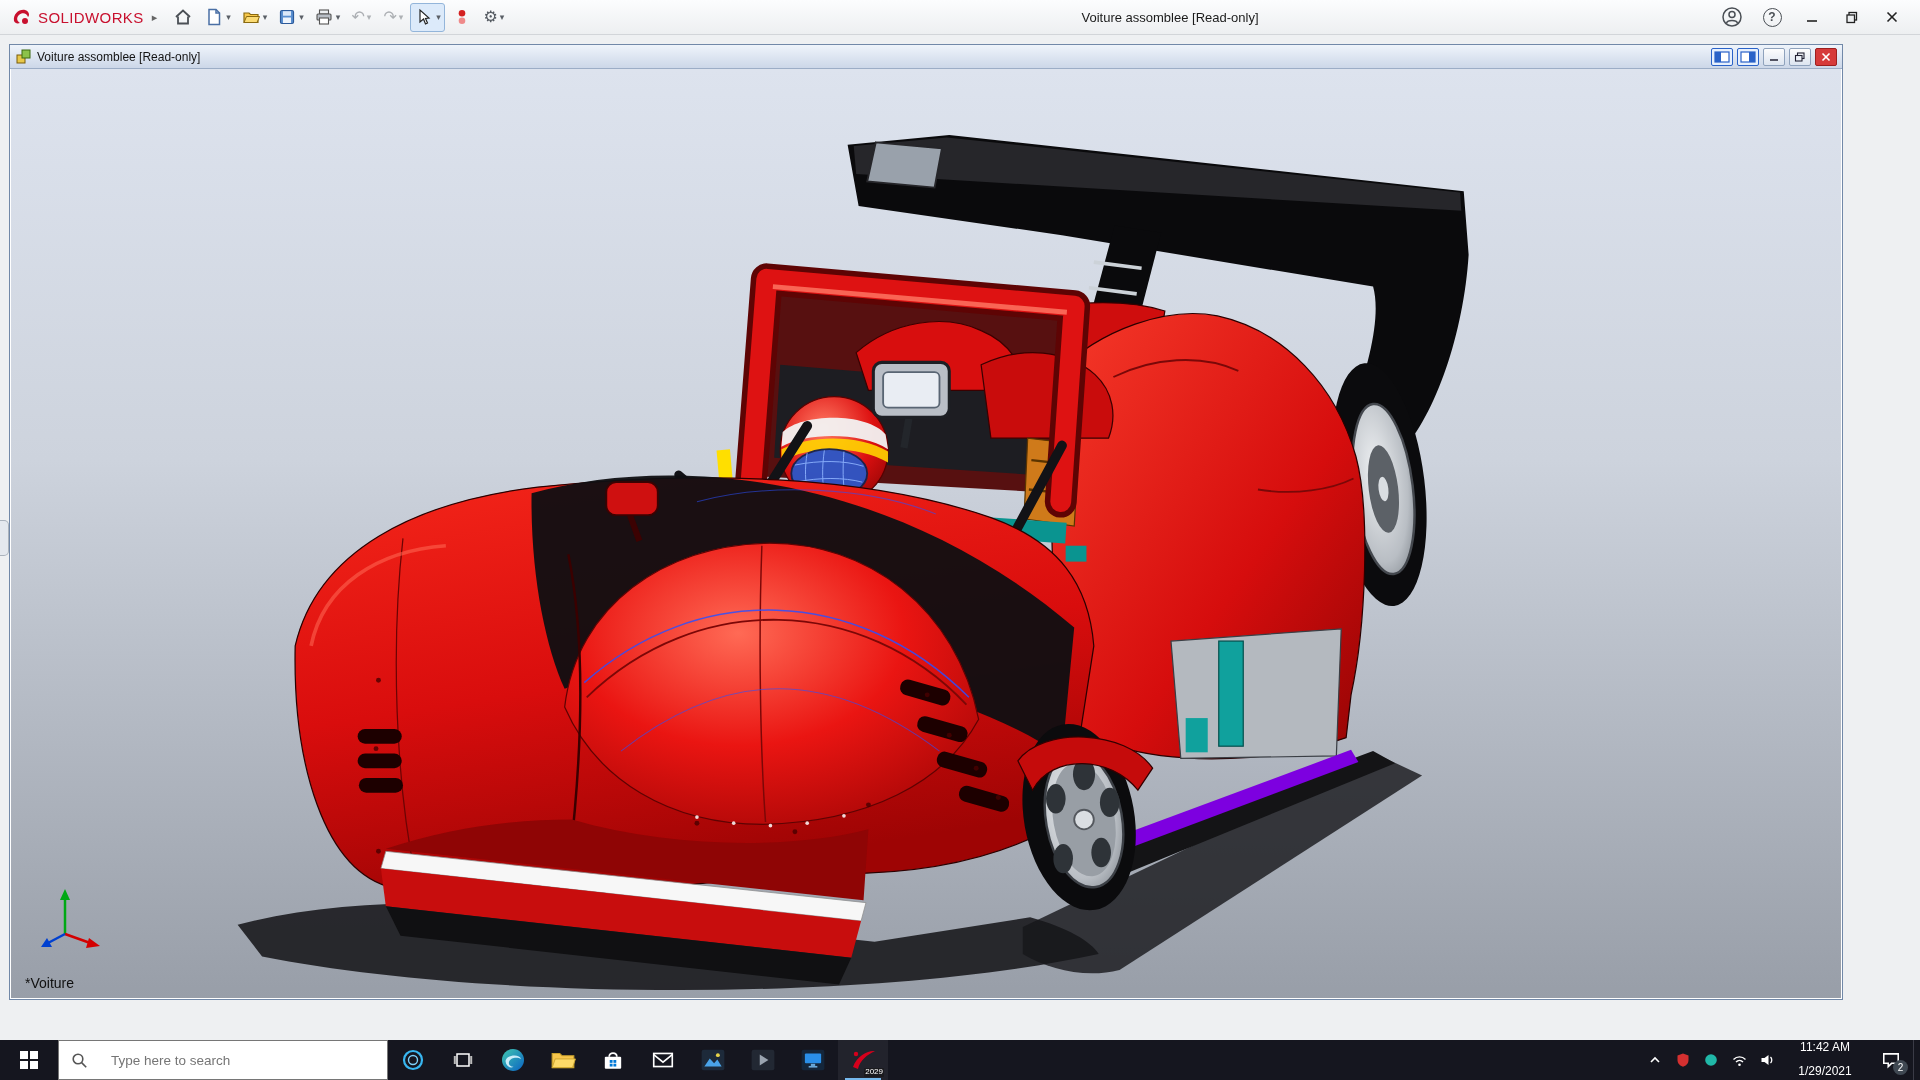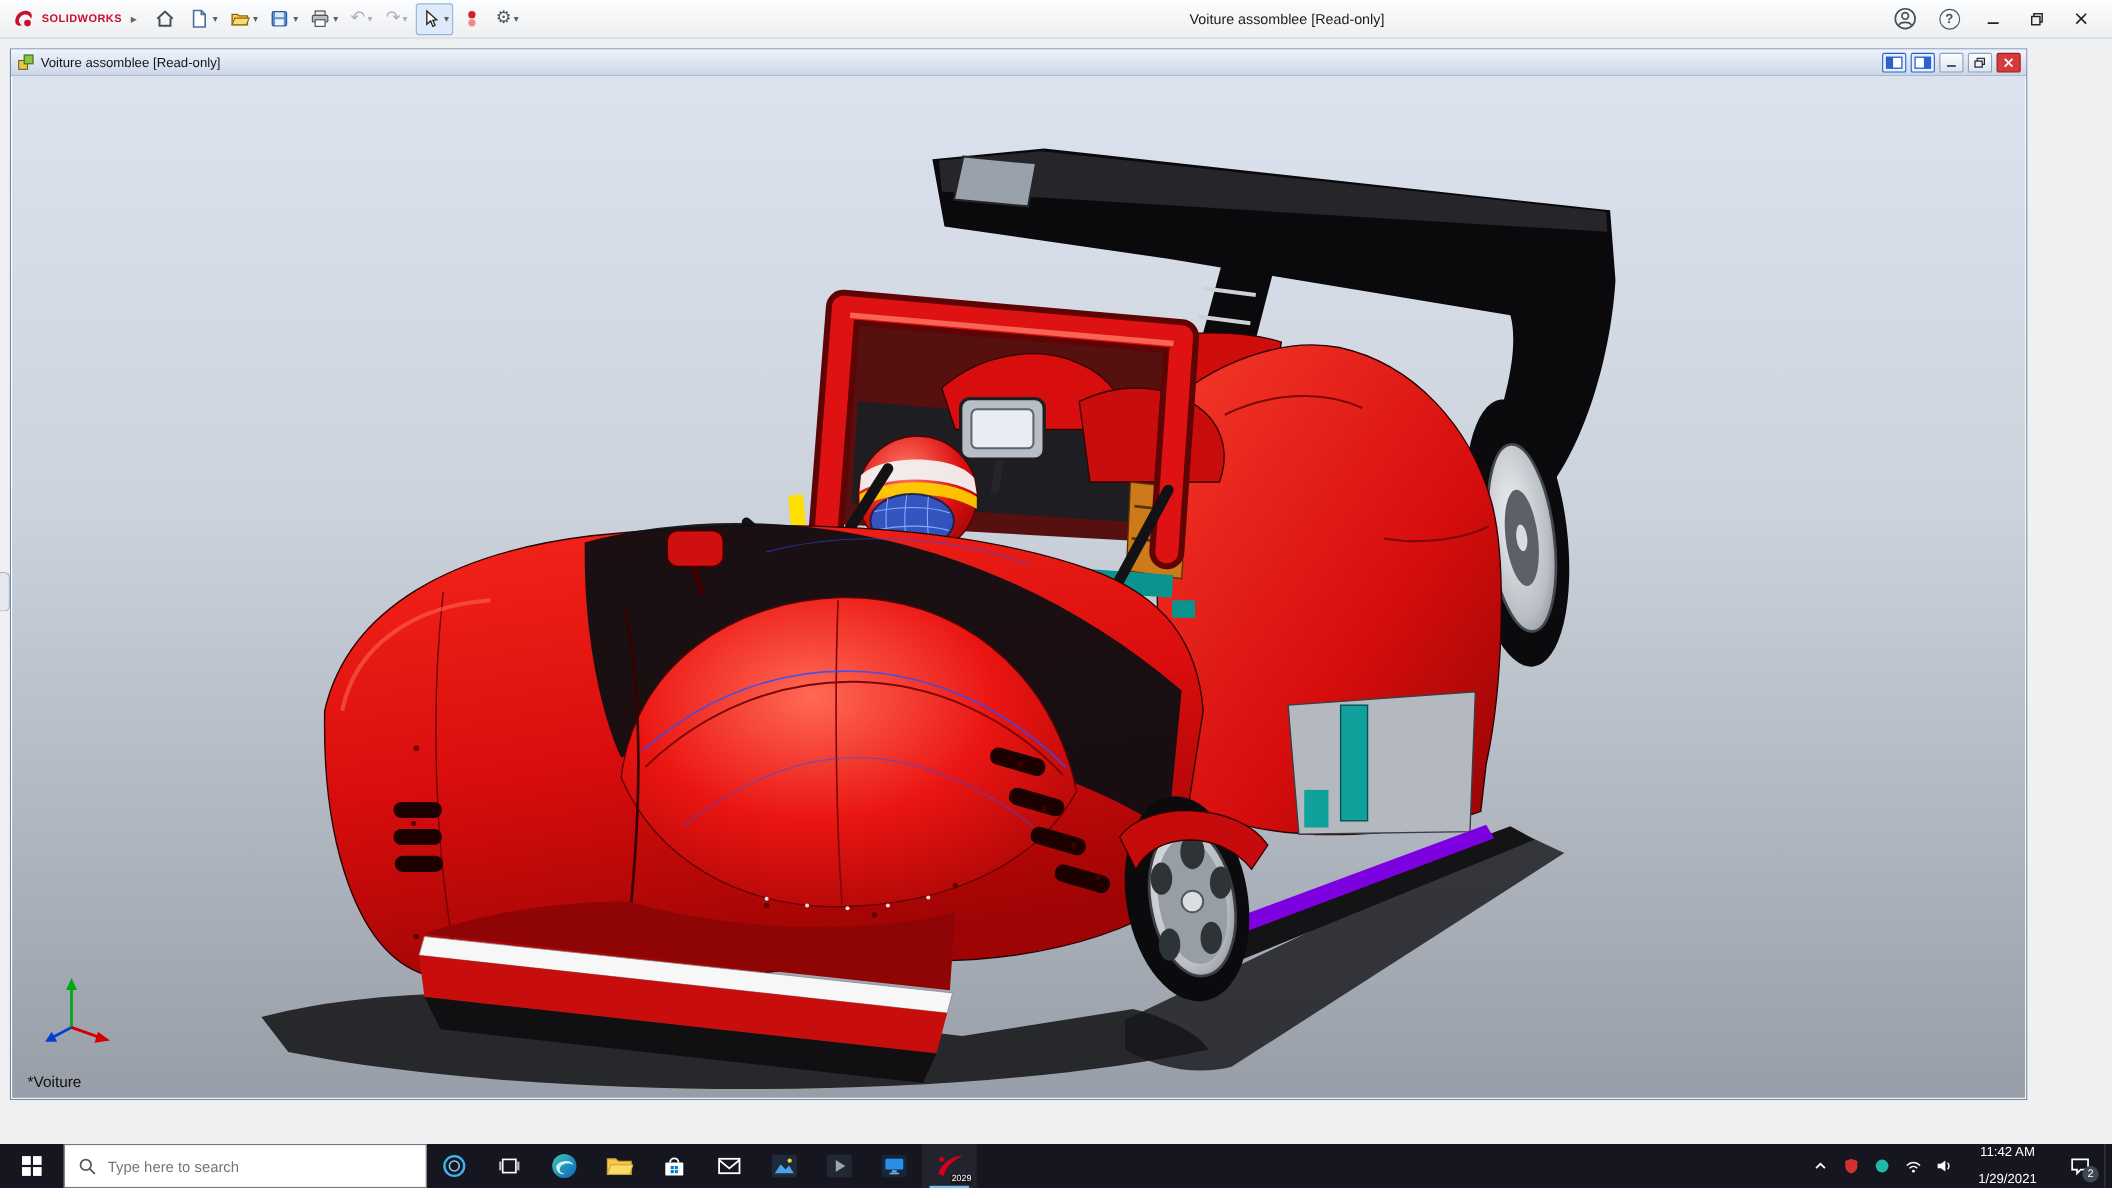--- a/index.html
+++ b/index.html
@@ -1,21 +1,21 @@
 <!DOCTYPE html>
 <html><head>
 <meta charset="utf-8">
 <style>
 *{margin:0;padding:0;box-sizing:border-box}
 html,body{width:1920px;height:1080px;overflow:hidden;background:#eef0f2;font-family:"Liberation Sans",sans-serif}
 
 
 .menubar{position:absolute;top:0;left:0;width:1920px;height:35px;background:linear-gradient(#fcfdfe,#edeff1);border-bottom:1px solid #d2d5d9;display:flex;align-items:center;padding:0 10px;z-index:30}
 .brand{display:flex;align-items:center;gap:6px;margin-right:6px}
-.brand-text{font-size:10px;font-weight:bold;color:#c8102e;letter-spacing:.4px}
+.brand-text{font-size:15px;font-weight:normal;color:#c8102e;letter-spacing:.4px}
 .flyout{font-size:11px;color:#666;margin:0 10px 0 2px}
 .tbtn{height:29px;min-width:30px;display:flex;align-items:center;justify-content:center;gap:2px;border:1px solid transparent;border-radius:3px;background:none;padding:0 3px;margin:0 1px;cursor:default}
 .tbtn.active{border:1px solid #93b5da;background:#dceafa}
 .tbtn.disabled{opacity:.45}
 .caret{font-size:9px;color:#5a5f66;line-height:1}
 .glyph{font-size:16px;color:#545a61;line-height:1}
 .mb-title{position:absolute;left:1170px;transform:translateX(-50%);font-size:13px;color:#1b1b1b;white-space:nowrap}
 .mb-right{margin-left:auto;display:flex;align-items:center;gap:4px}
 .wbtn{width:36px;height:29px;display:flex;align-items:center;justify-content:center}
 .help-ring{width:19px;height:19px;border:1.7px solid #4a4f55;border-radius:50%;font-size:12px;font-weight:bold;color:#4a4f55;display:flex;align-items:center;justify-content:center}
@@ -33,21 +33,21 @@
 .triad{position:absolute;left:14px;bottom:34px;width:84px;height:84px}
 .viewlabel{position:absolute;left:14px;bottom:7px;font-size:14px;color:#101010}
 .pane-handle{position:absolute;left:0;top:520px;width:9px;height:36px;background:#e4e8ee;border:1px solid #aab2bc;border-left:none;border-radius:0 5px 5px 0;z-index:20}
 
 
 .taskbar{position:absolute;left:0;bottom:0;width:1920px;height:40px;background:#15161f;display:flex;align-items:stretch;z-index:40}
 .tk{width:50px;display:flex;align-items:center;justify-content:center;position:relative}
 .tk.start{width:58px}
 .tk.sw{background:rgba(255,255,255,.06)}
 .tk.sw::after{content:"";position:absolute;left:7px;right:7px;bottom:0;height:2px;background:#76b9ed}
-.search{width:330px;background:#ffffff;border:1px solid #767676;display:flex;align-items:center;gap:10px;padding:16px 12px}
+.search{width:330px;background:#ffffff;border:1px solid #767676;display:flex;align-items:center;gap:23px;padding:16px 12px}
 .search input{border:none;outline:none;background:transparent;font-size:13.5px;color:#3a3a3a;width:250px;font-family:"Liberation Sans",sans-serif}
 .tray{margin-left:auto;display:flex;align-items:stretch}
 .trayic{width:28px;display:flex;align-items:center;justify-content:center}
 .clock{width:88px;display:flex;flex-direction:column;align-items:center;justify-content:space-between;color:#fff;font-size:12px;line-height:1.3}
 .action{width:44px;display:flex;align-items:center;justify-content:center;position:relative}
 .badge{position:absolute;right:5px;bottom:5px;min-width:15px;height:15px;border-radius:8px;background:#3f4852;color:#fff;font-size:10px;display:flex;align-items:center;justify-content:center;padding:0 3px}
 .sliver{width:7px;border-left:1px solid #3a3b46}
 .swyear{position:absolute;right:4px;bottom:3px;font-size:8px;color:#fff;background:rgba(20,20,20,.55);padding:0 1px;border-radius:1px;line-height:1.1}
 </style>
 </head>

